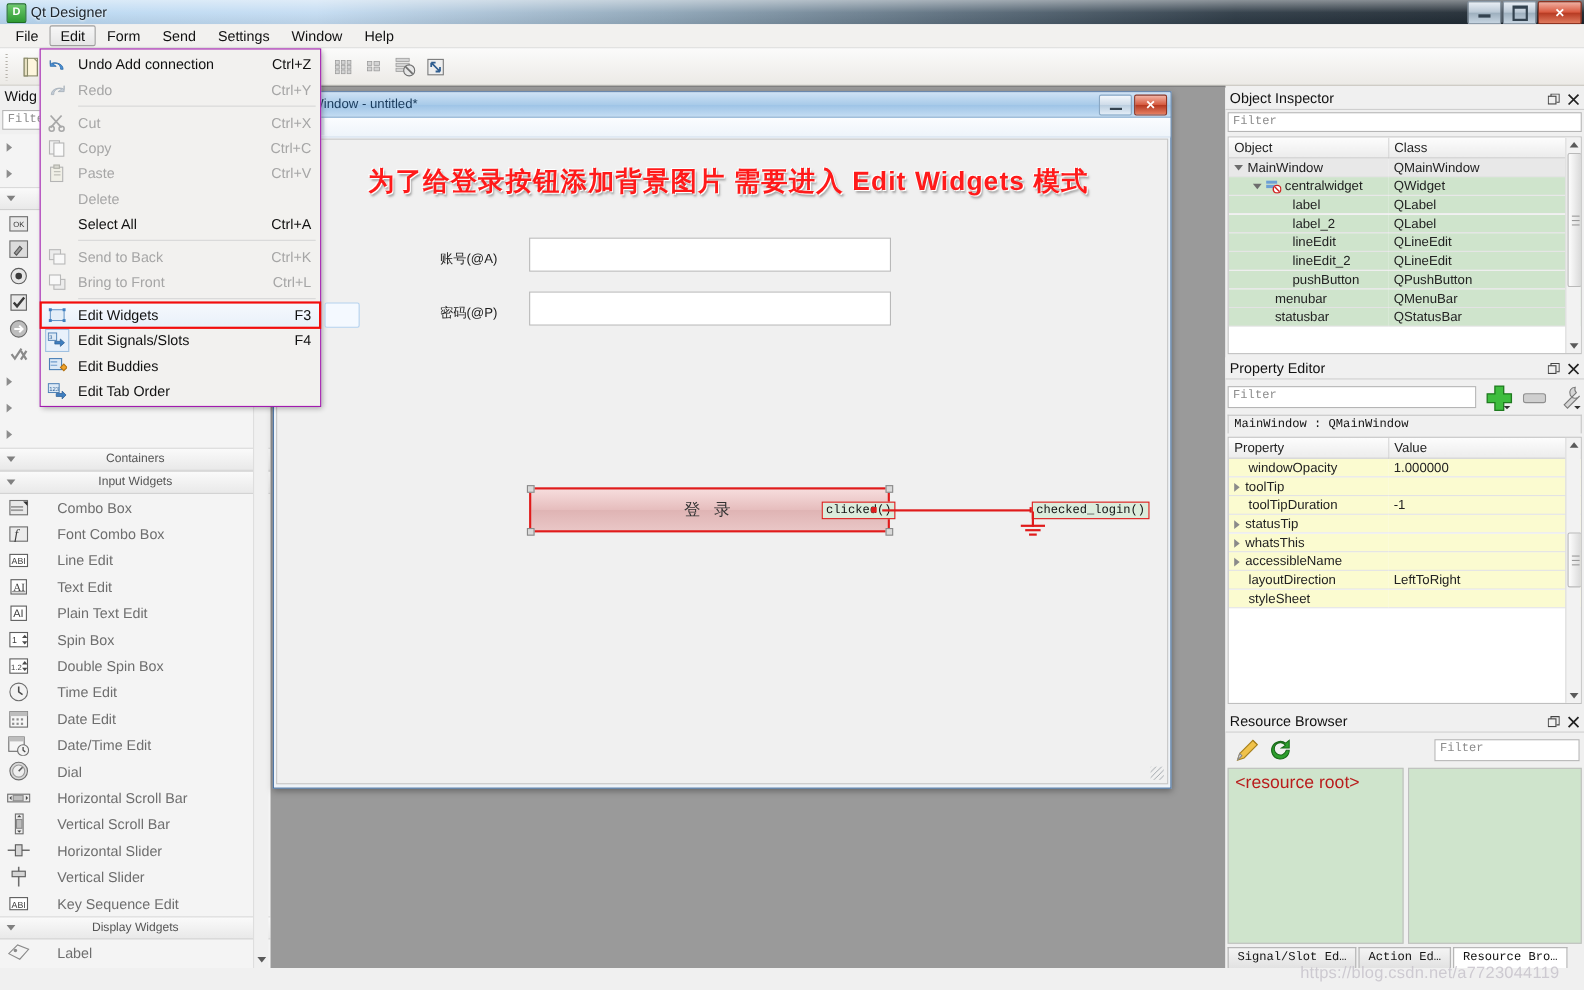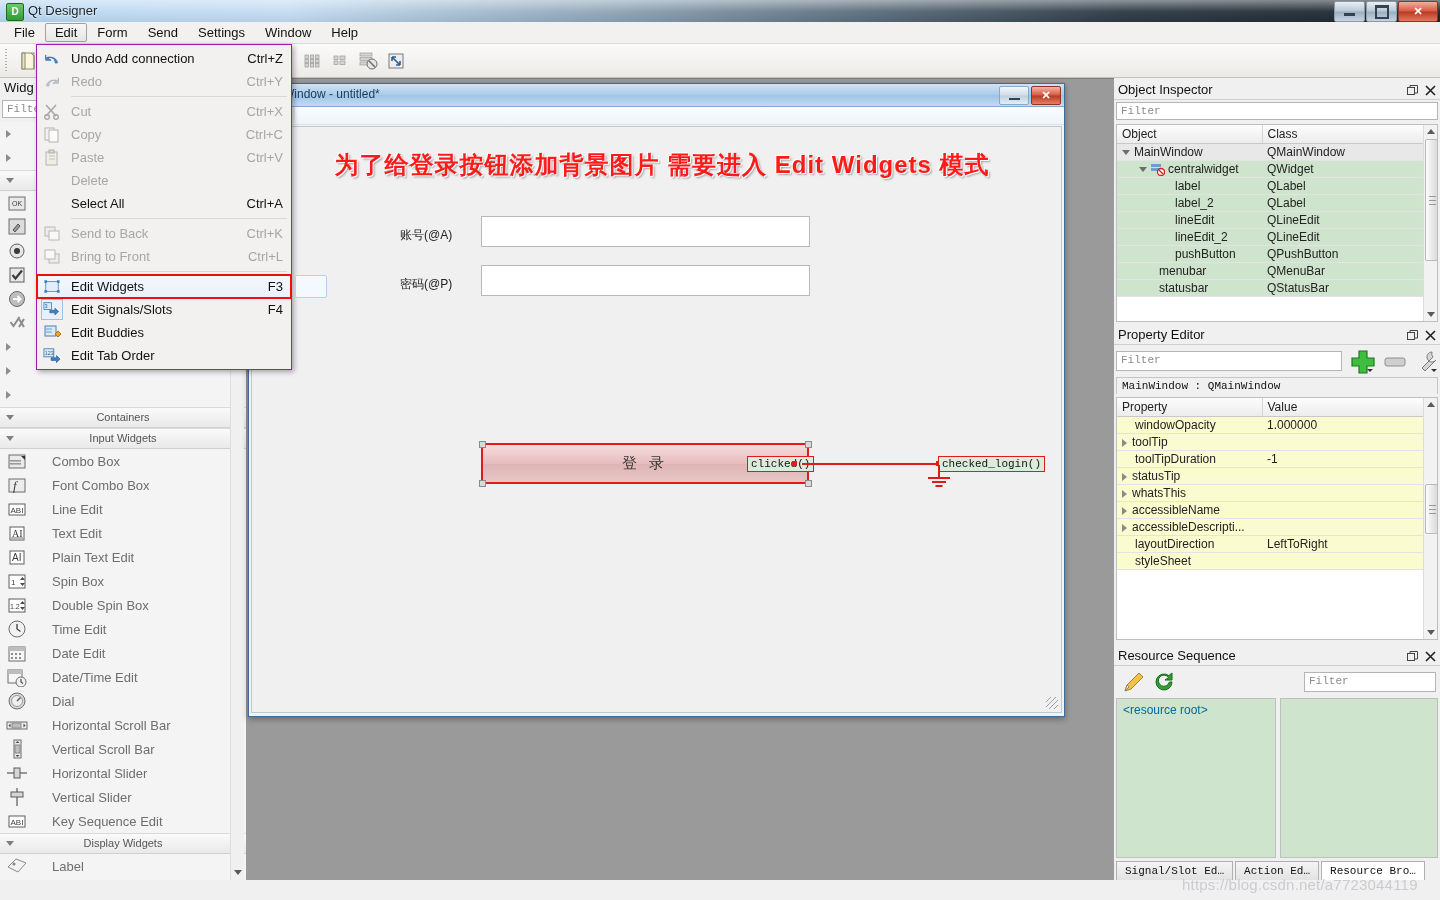--- a/index.html
+++ b/index.html
@@ -226,21 +226,21 @@
     padding:2px 5px;box-sizing:border-box;
   }
   .pe-yellow td{background:#fbfbd0;border-bottom:1px solid #e6e6b4;}
   .pe-arrow{display:inline-block;width:0;height:0;margin-right:5px;vertical-align:middle;
     border-top:4px solid transparent;border-bottom:4px solid transparent;border-left:5px solid #8a8a8a;}
   .chkbox{display:inline-block;width:11px;height:11px;border:1px solid #999;background:#fdfdfd;vertical-align:middle;}
   .scrollcol{position:absolute;top:0;right:0;width:13px;bottom:0;background:#f2f2f2;border-left:1px solid #dcdcdc;}
   .sc-thumb{position:absolute;left:1px;width:11px;background:linear-gradient(to right,#fdfdfd,#dadada);border:1px solid #b9b9b9;border-radius:2px;}
   .sc-grip{position:absolute;left:3px;width:7px;height:1px;background:#9a9a9a;}
   .res-pane{background:#cfe4cc;border:1px solid #bfbfbf;box-sizing:border-box;position:absolute;
-    font-size:12px;color:#0369a1;padding:4px 6px;}
+    font-size:16px;color:#b91c1c;padding:4px 6px;}
   .tabbar{position:absolute;display:flex;align-items:flex-end;gap:2px;}
   .tabx{
     font-family:"Liberation Mono",monospace;font-size:11px;color:#111;
     border:1px solid #b0b0b0;border-bottom:none;padding:3px 8px;
     background:linear-gradient(to bottom,#f4f4f4,#e2e2e2);
   }
   .tabx.sel{background:#fff;}
   .watermark{
     position:absolute;left:1182px;top:876px;font-size:15px;color:#c8c4cc;opacity:.85;
     font-family:"Liberation Sans",sans-serif;white-space:nowrap;letter-spacing:.2px;
@@ -880,24 +880,20 @@
           </tr>
           <tr class="pe-yellow">
             <td><span class="pe-arrow"></span><span>whatsThis</span></td>
             <td></td>
           </tr>
           <tr class="pe-yellow">
             <td><span class="pe-arrow"></span><span>accessibleName</span></td>
             <td></td>
           </tr>
           <tr class="pe-yellow">
-            <td><span class="pe-arrow"></span><span>accessibleDescripti...</span></td>
-            <td></td>
-          </tr>
-          <tr class="pe-yellow">
             <td style="padding-left:18px;">layoutDirection</td>
             <td>LeftToRight</td>
           </tr>
           <tr class="pe-yellow">
             <td style="padding-left:18px;">styleSheet</td>
             <td></td>
           </tr>
         </tbody>
       </table>
       <div class="scrollcol">
@@ -911,21 +907,21 @@
         </div>
         <div style="position:absolute;left:1px;bottom:1px;width:11px;height:11px;display:flex;align-items:center;justify-content:center;">
             <span class="tri-dn"></span>
           </div>
       </div>
     </div>
   </div>
 
   <div class="dock" style="left:1114px;top:646px;width:326px;height:234px;">
     <div class="dock-head">
-      <span>Resource Sequence</span>
+      <span>Resource Browser</span>
       <span class="hbtns">
         <span class="hicon"><svg width="11" height="11" viewBox="0 0 11 11">
               <rect x="0.5" y="2.5" width="7" height="7" fill="none" stroke="#444"></rect>
               <path d="M3 2.5 V0.5 H10.5 V8 H8" fill="none" stroke="#444"></path>
             </svg></span>
         <span class="hicon"><svg width="11" height="11" viewBox="0 0 11 11">
               <path d="M1 1 L10 10 M10 1 L1 10" stroke="#222" stroke-width="1.6"></path>
             </svg></span>
       </span>
     </div>

